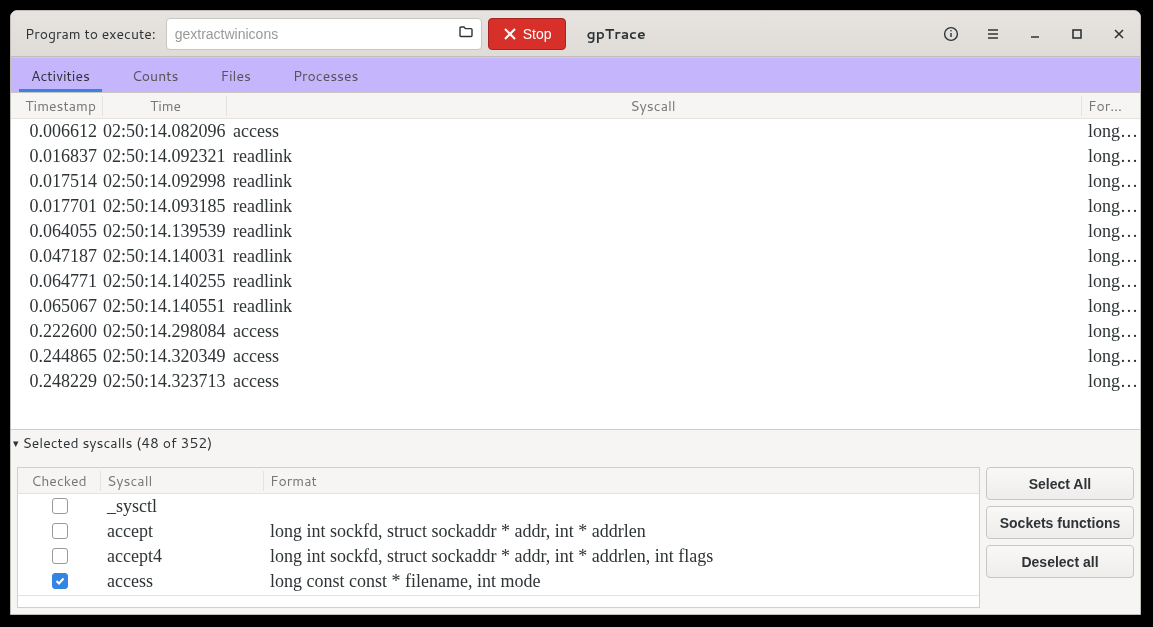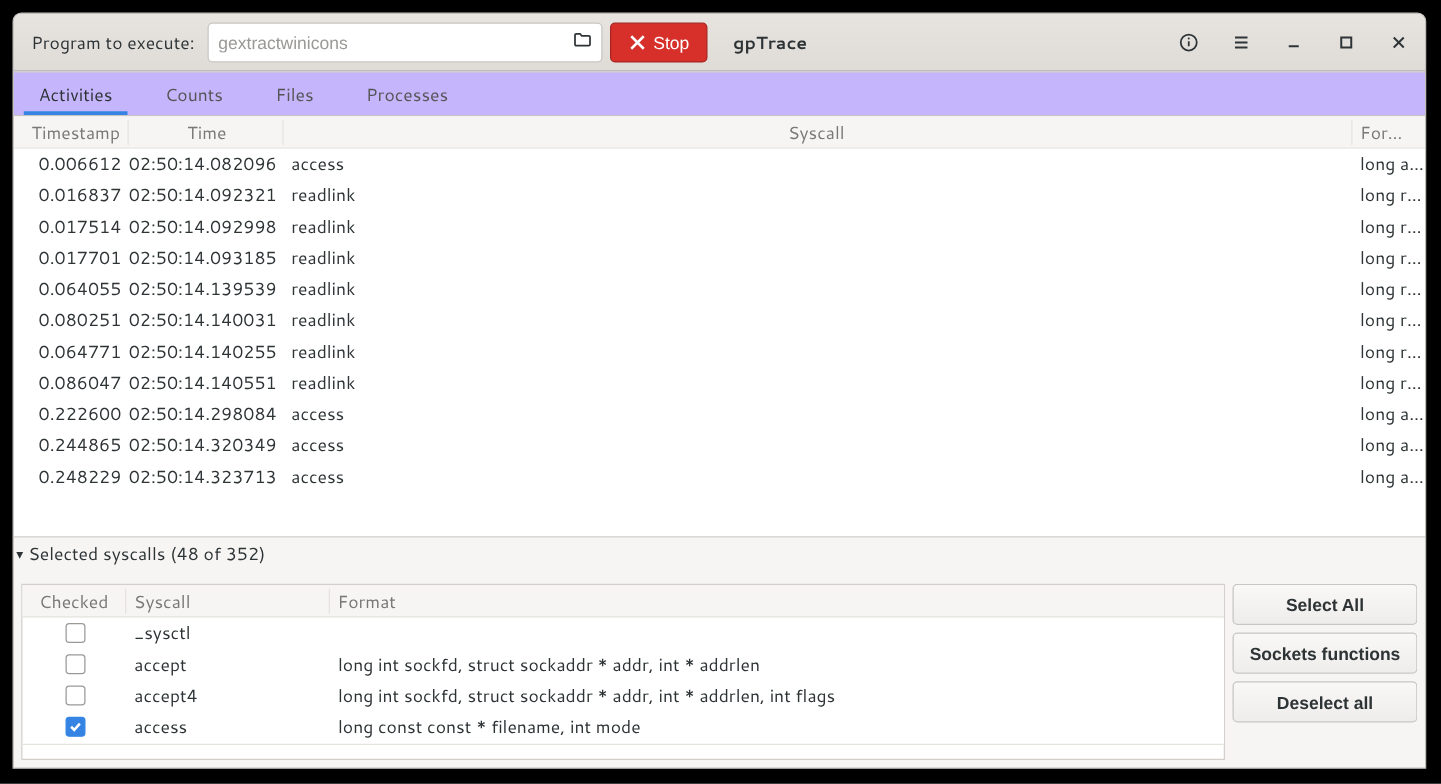--- a/index.html
+++ b/index.html
@@ -23,21 +23,21 @@
   .tabbar { height:36px; background:#c4b5fd; border-top:1px solid #d2cfcb; border-bottom:1px solid #c8c6c2; display:flex; align-items:stretch; padding:0 8px; gap:18px;}
   .tab { padding:8px 12px 6px; color:#555; border-bottom:3px solid transparent; cursor:pointer;}
   .tab.active { color:#2e3436; border-bottom-color:#3584e4;}
 
   .table-area { flex:1; display:flex; flex-direction:column; min-height:0;}
   .thead-row, .body-row { display:flex; align-items:center;}
   .thead-row { height:26px; background:#f6f5f4; border-bottom:1px solid #e6e3df; color:#7a7876; font-size:14px;}
   .thead-row .th { border-right:1px solid #e6e3df; padding:0 8px; white-space:nowrap; overflow:hidden;}
   .thead-row .th:last-child { border-right:none;}
   .tbody { flex:1; overflow:auto; background:#fff;}
-  .body-row { height:25px; border-bottom:1px solid transparent; font-size:14px; color:#2e3436;}
+  .body-row { height:25px; border-bottom:1px solid transparent; font-size:18px; color:#2e3436;font-family:Liberation Serif, serif;}
   .body-row:nth-child(odd){}
 
   
   .mt .col-ts    { width:92px; text-align:right; padding-right:6px;}
   .mt .col-time  { width:124px; text-align:right; padding-right:6px;}
   .mt .col-sc    { flex:1; padding-left:6px; text-align:left;}
   .mt .col-fmt   { width:58px; padding-left:6px; white-space:nowrap; overflow:hidden; text-overflow:ellipsis;}
   .mt .thead-row .th.col-ts    { text-align:right;}
   .mt .thead-row .th.col-time  { text-align:center;}
   .mt .thead-row .th.col-sc    { text-align:center;}
@@ -159,33 +159,33 @@
           <div class="col-sc">readlink</div>
           <div class="col-fmt">long r…</div>
         </div>
         <div class="body-row">
           <div class="col-ts">0.064055</div>
           <div class="col-time">02:50:14.139539</div>
           <div class="col-sc">readlink</div>
           <div class="col-fmt">long r…</div>
         </div>
         <div class="body-row">
-          <div class="col-ts">0.080251</div>
+          <div class="col-ts">0.047187</div>
           <div class="col-time">02:50:14.140031</div>
           <div class="col-sc">readlink</div>
           <div class="col-fmt">long r…</div>
         </div>
         <div class="body-row">
           <div class="col-ts">0.064771</div>
           <div class="col-time">02:50:14.140255</div>
           <div class="col-sc">readlink</div>
           <div class="col-fmt">long r…</div>
         </div>
         <div class="body-row">
-          <div class="col-ts">0.086047</div>
+          <div class="col-ts">0.065067</div>
           <div class="col-time">02:50:14.140551</div>
           <div class="col-sc">readlink</div>
           <div class="col-fmt">long r…</div>
         </div>
         <div class="body-row">
           <div class="col-ts">0.222600</div>
           <div class="col-time">02:50:14.298084</div>
           <div class="col-sc">access</div>
           <div class="col-fmt">long a…</div>
         </div>

